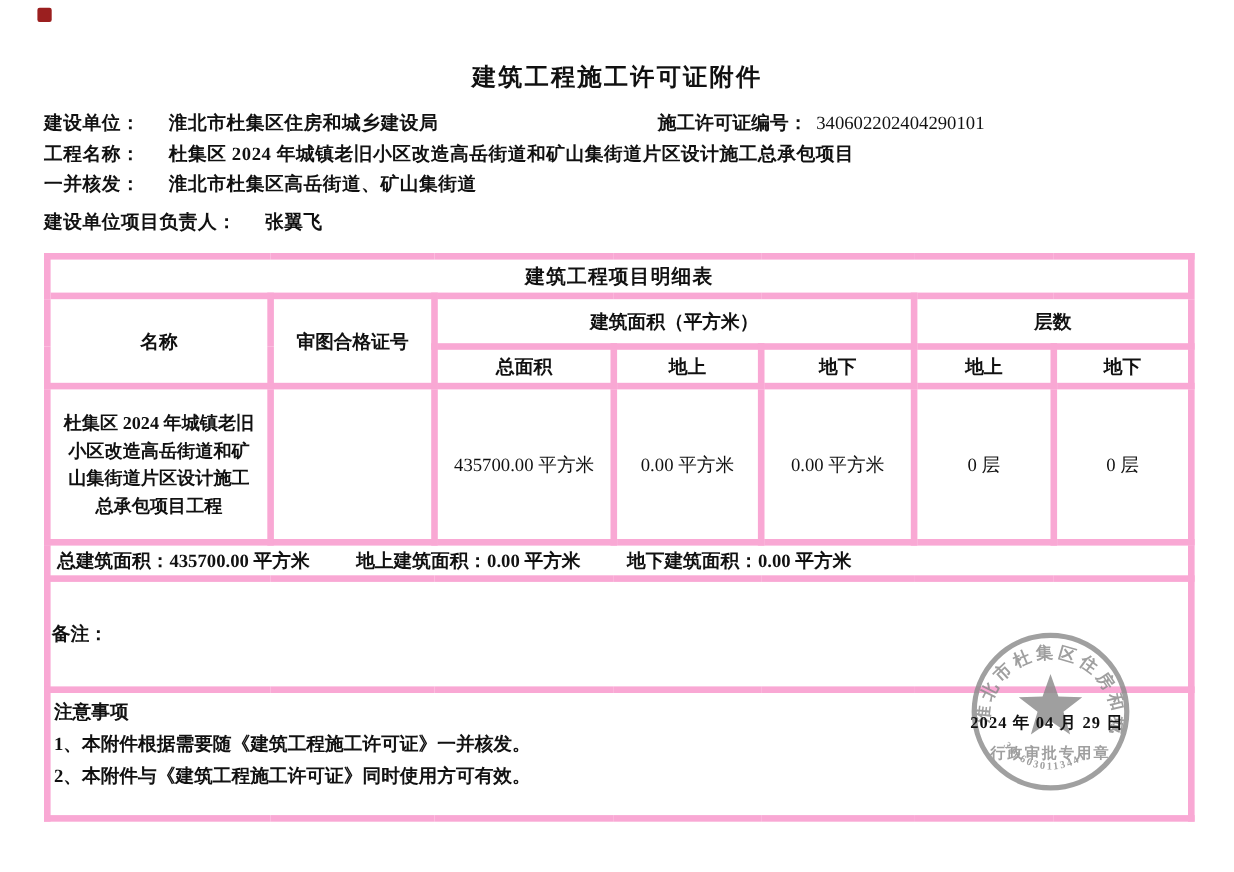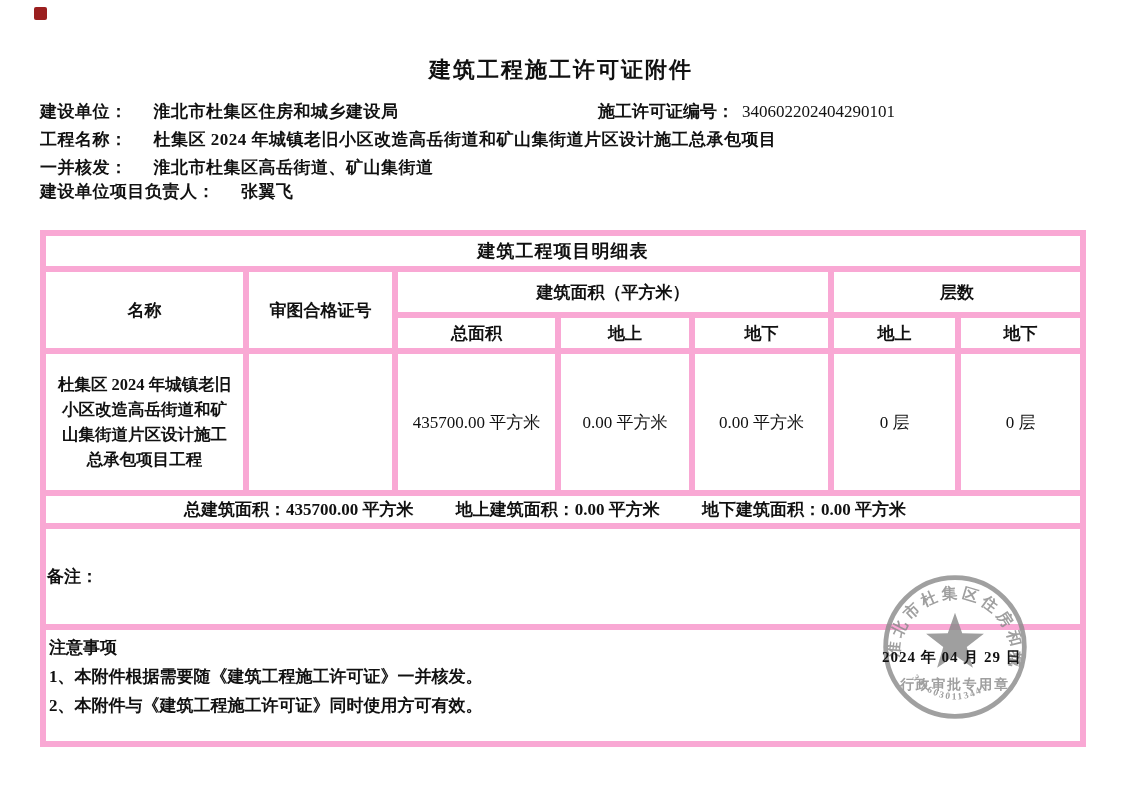--- a/index.html
+++ b/index.html
@@ -32,21 +32,21 @@
     border:6px solid #f9a8d4; padding:0 4px; text-align:center;
     vertical-align:middle; font-weight:bold; overflow:hidden;
   }
   tr.t-title td { height:30px; border-bottom:3px solid #000; font-size:18px; letter-spacing:1px; }
   tr.t-head-a td { height:40px; }
   tr.t-head-b td { height:30px; }
   tr.t-data td { height:98px; }
   tr.t-data .num-cell { font-weight:normal;margin-top:34px; }
   td.name-cell { font-size:16.5px; line-height:25px; padding:18px 8px; }
   tr.t-summary td {
-    height:27px; text-align:center; padding-left:6px; white-space:nowrap;
+    height:27px; text-align:left; padding-left:6px; white-space:nowrap;
   }
   tr.t-summary .seg { margin-right:38px; }
   tr.t-remark td { height:95px; text-align:left; padding-left:1px; }
   tr.t-notes td {
     height:108px; text-align:left; vertical-align:top;
     padding:3px 0 0 3px; line-height:29px; font-size:17px;
   }
   .issue-date {
     position:absolute; left:882px; top:648px; font-size:15px;
     font-weight:bold; letter-spacing:1px; z-index:6; white-space:nowrap;
@@ -68,21 +68,21 @@
 </div>
 <div class="permit-no">
   <span>施工许可证编号：</span><span class="val">340602202404290101</span>
 </div>
 <div class="hdr-line" style="top:128px">
   <span>工程名称：</span><span class="val">杜集区 2024 年城镇老旧小区改造高岳街道和矿山集街道片区设计施工总承包项目</span>
 </div>
 <div class="hdr-line" style="top:156px">
   <span>一并核发：</span><span class="val">淮北市杜集区高岳街道、矿山集街道</span>
 </div>
-<div class="hdr-line" style="top:180px">
+<div class="hdr-line" style="top:190px">
   <span>建设单位项目负责人：</span><span class="val">张翼飞</span>
 </div>
 
 <table class="detail-table">
   <colgroup>
     <col style="width:203px">
       <col style="width:149px">
       <col style="width:163px">
     <col style="width:134px">
       <col style="width:139px">

